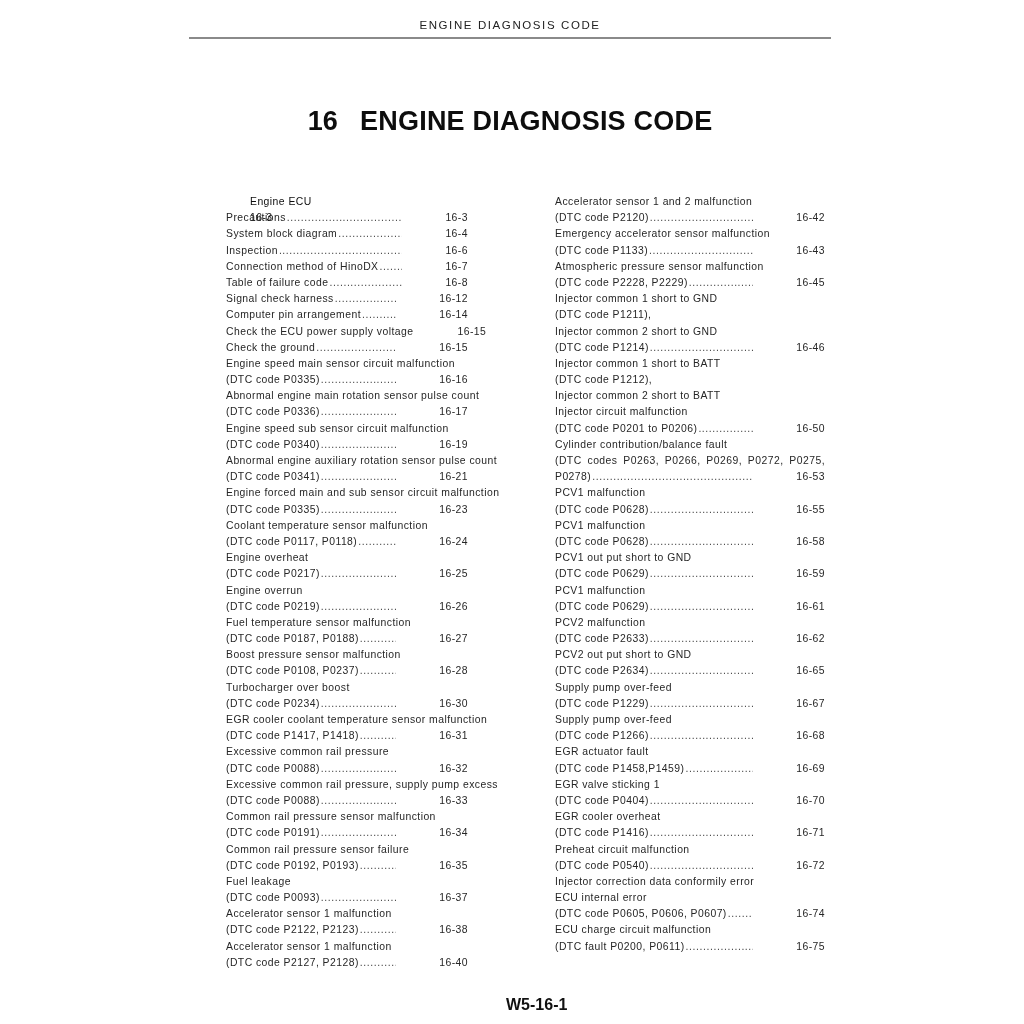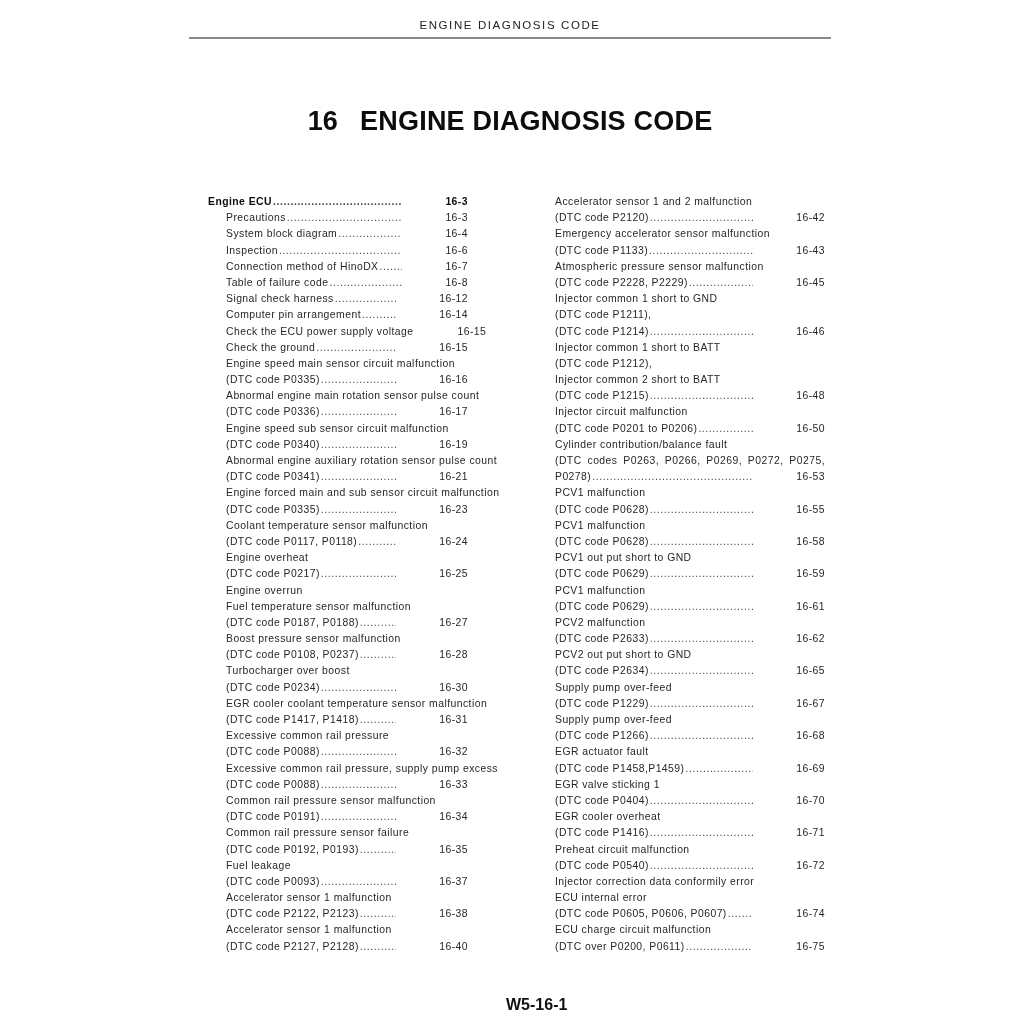--- a/index.html
+++ b/index.html
@@ -10,21 +10,21 @@
   .chapter-title .num { margin-right: 22px; text-align: right; }
   .toc-col { position: absolute; top: 194px; font-size: 10.4px; line-height: 16.2px; letter-spacing: 0.45px; color: #262626; }
   .col-left { left: 208px; width: 260px; }
   .col-right { left: 555px; width: 270px; }
   .row { display: flex; align-items: baseline; white-space: nowrap; height: 16.2px; }
   .row.indent { padding-left: 18px; }
   .row .t { flex: 0 0 auto; }
   .row .dots { flex: 1 1 auto; overflow: hidden; margin: 0 1px; letter-spacing: 0.6px; color: #444; }
   .row .dots::before { content: "......................................................................................................................................................................"; }
   .row .pg { flex: 0 0 auto; margin-left: 42px; }
-  .row.head { font-weight: bold; color: #0d0d0d; }
+  .row.head { font-weight: normal; color: #0d0d0d; flex-direction: column; }
   .row.justify .t { width: 100%; text-align: justify; text-align-last: justify; }
   .page-footer { position: absolute; left: 486px; top: 996px; font-size: 16px; font-weight: bold; color: #111; margin-left: 20px; }
 </style>
 </head>
 <body>
 
 <div class="running-header">ENGINE DIAGNOSIS CODE</div>
 <div class="header-rule"></div>
 
 <h1 class="chapter-title" style="margin:0;">
@@ -135,20 +135,25 @@
     </div>
     <div class="row indent">
       <span class="t">(DTC code P0217)</span>
       <span class="dots"></span>
       <span class="pg">16-25</span>
     </div>
     <div class="row indent">
       <span class="t">Engine overrun</span>
     </div>
     <div class="row indent">
+      <span class="t">(DTC code P0219)</span>
+      <span class="dots"></span>
+      <span class="pg">16-26</span>
+    </div>
+    <div class="row indent">
       <span class="t">Fuel temperature sensor malfunction</span>
     </div>
     <div class="row indent">
       <span class="t">(DTC code P0187, P0188)</span>
       <span class="dots"></span>
       <span class="pg">16-27</span>
     </div>
     <div class="row indent">
       <span class="t">Boost pressure sensor malfunction</span>
     </div>
@@ -255,37 +260,35 @@
       <span class="dots"></span>
       <span class="pg">16-45</span>
     </div>
     <div class="row">
       <span class="t">Injector common 1 short to GND</span>
     </div>
     <div class="row">
       <span class="t">(DTC code P1211),</span>
     </div>
     <div class="row">
+      <span class="t">Injector common 2 short to GND</span>
+    </div>
+    <div class="row">
       <span class="t">(DTC code P1214)</span>
       <span class="dots"></span>
       <span class="pg">16-46</span>
     </div>
     <div class="row">
       <span class="t">Injector common 1 short to BATT</span>
     </div>
     <div class="row">
       <span class="t">(DTC code P1212),</span>
     </div>
     <div class="row">
       <span class="t">Injector common 2 short to BATT</span>
-    </div>
-    <div class="row">
-      <span class="t">(DTC code P1215)</span>
-      <span class="dots"></span>
-      <span class="pg">16-48</span>
     </div>
     <div class="row">
       <span class="t">Injector circuit malfunction</span>
     </div>
     <div class="row">
       <span class="t">(DTC code P0201 to P0206)</span>
       <span class="dots"></span>
       <span class="pg">16-50</span>
     </div>
     <div class="row">
@@ -403,19 +406,19 @@
     </div>
     <div class="row">
       <span class="t">(DTC code P0605, P0606, P0607)</span>
       <span class="dots"></span>
       <span class="pg">16-74</span>
     </div>
     <div class="row">
       <span class="t">ECU charge circuit malfunction</span>
     </div>
     <div class="row">
-      <span class="t">(DTC over P0200, P0611)</span>
+      <span class="t">(DTC fault P0200, P0611)</span>
       <span class="dots"></span>
       <span class="pg">16-75</span>
     </div>
   </div>
 
 <div class="page-footer">W5-16-1</div>
 
 </body></html>

